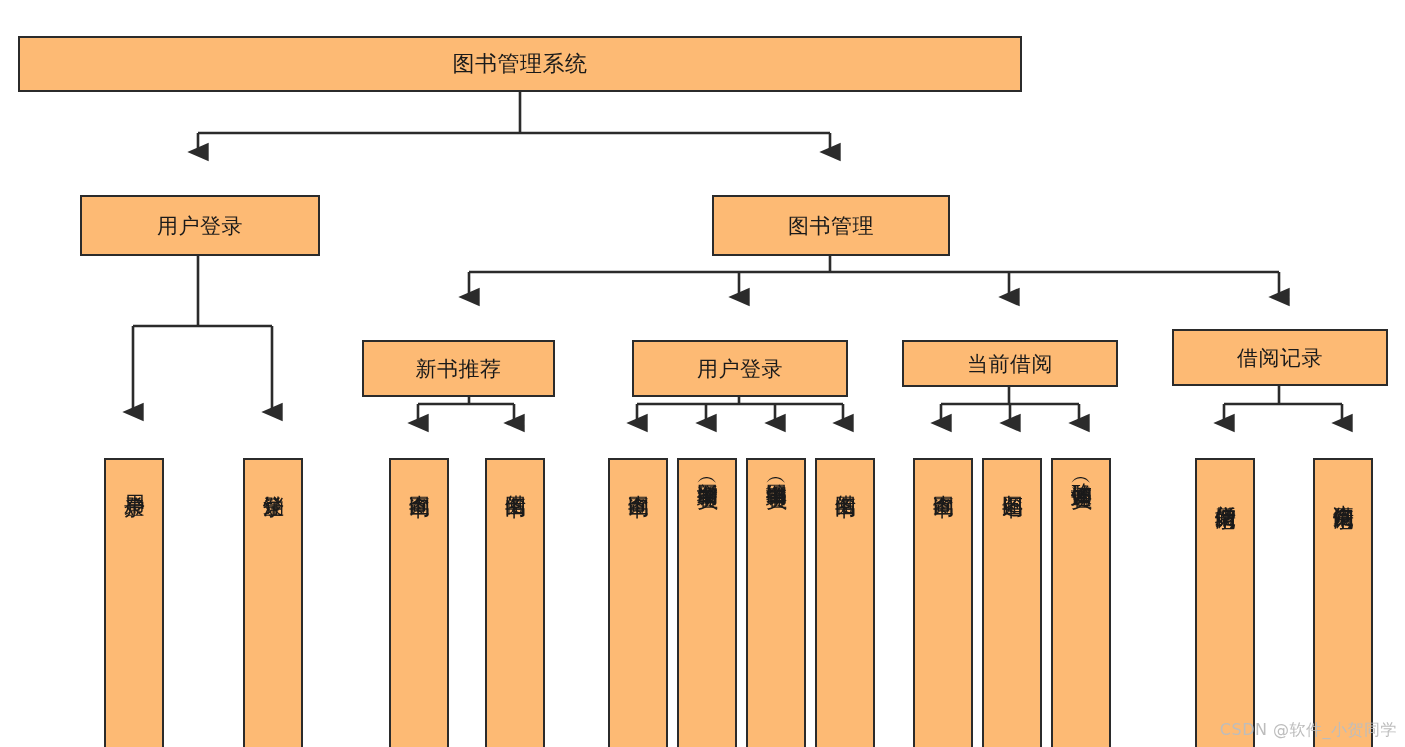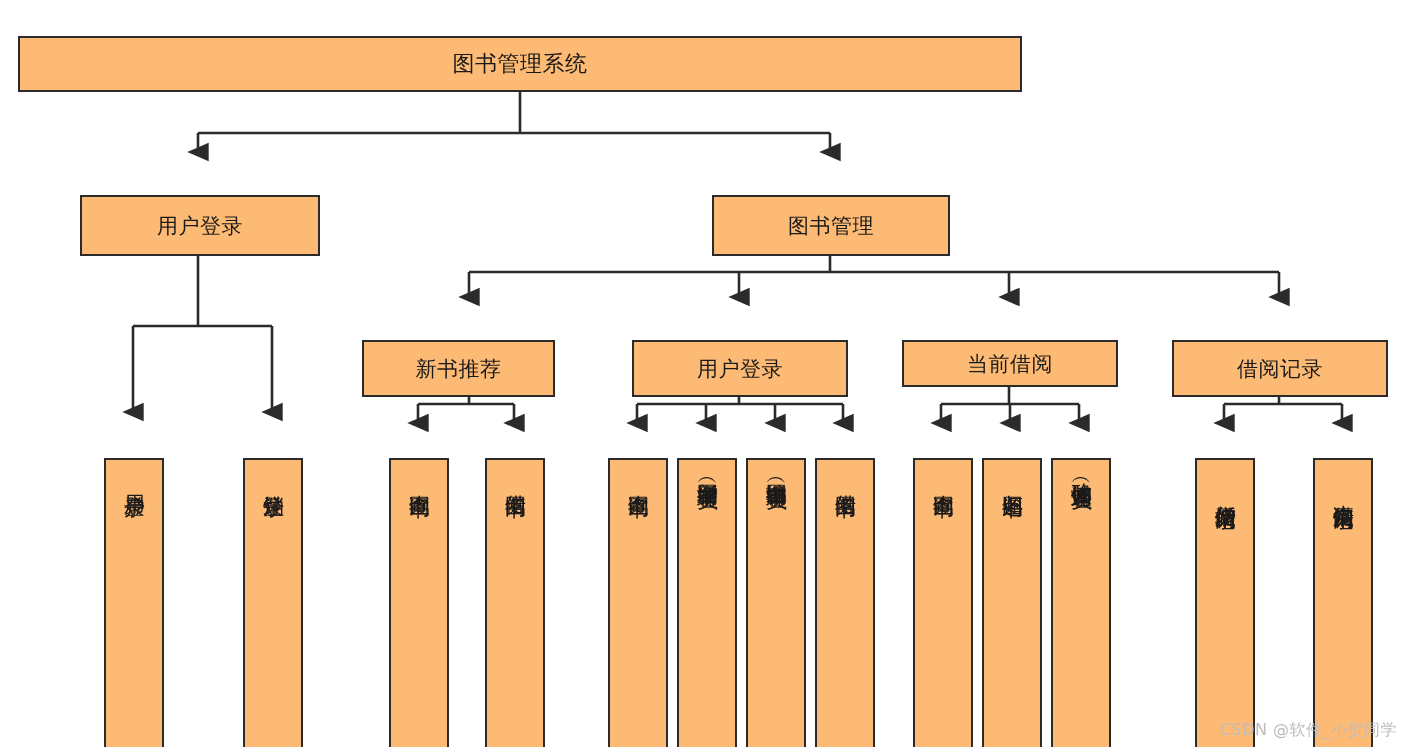--- a/index.html
+++ b/index.html
@@ -125,21 +125,21 @@
   </svg>
 
   <div class="node node-h node-root" style="left:18px; top:13px; width:1004px; height:56px;">图书管理系统</div>
 
   <div class="node node-h" style="left:80px; top:172px; width:240px; height:61px;">用户登录</div>
   <div class="node node-h" style="left:712px; top:172px; width:238px; height:61px;">图书管理</div>
 
   <div class="node node-h" style="left:362px; top:317px; width:193px; height:57px;">新书推荐</div>
   <div class="node node-h" style="left:632px; top:317px; width:216px; height:57px;">用户登录</div>
   <div class="node node-h" style="left:902px; top:317px; width:216px; height:47px;">当前借阅</div>
-  <div class="node node-h" style="left:1172px; top:317px; width:216px; height:57px;">借阅记录</div>
+  <div class="node node-h" style="left:1172px; top:306px; width:216px; height:57px;">借阅记录</div>
 
   <div class="node node-v" style="left:104px; top:435px; width:60px; height:298px;">
     <span class="vlabel">用户登录</span>
   </div>
   <div class="node node-v" style="left:243px; top:435px; width:60px; height:298px;">
     <span class="vlabel">注销登录</span>
   </div>
 
   <div class="node node-v" style="left:389px; top:435px; width:60px; height:298px;">
     <span class="vlabel">查询图书</span>

